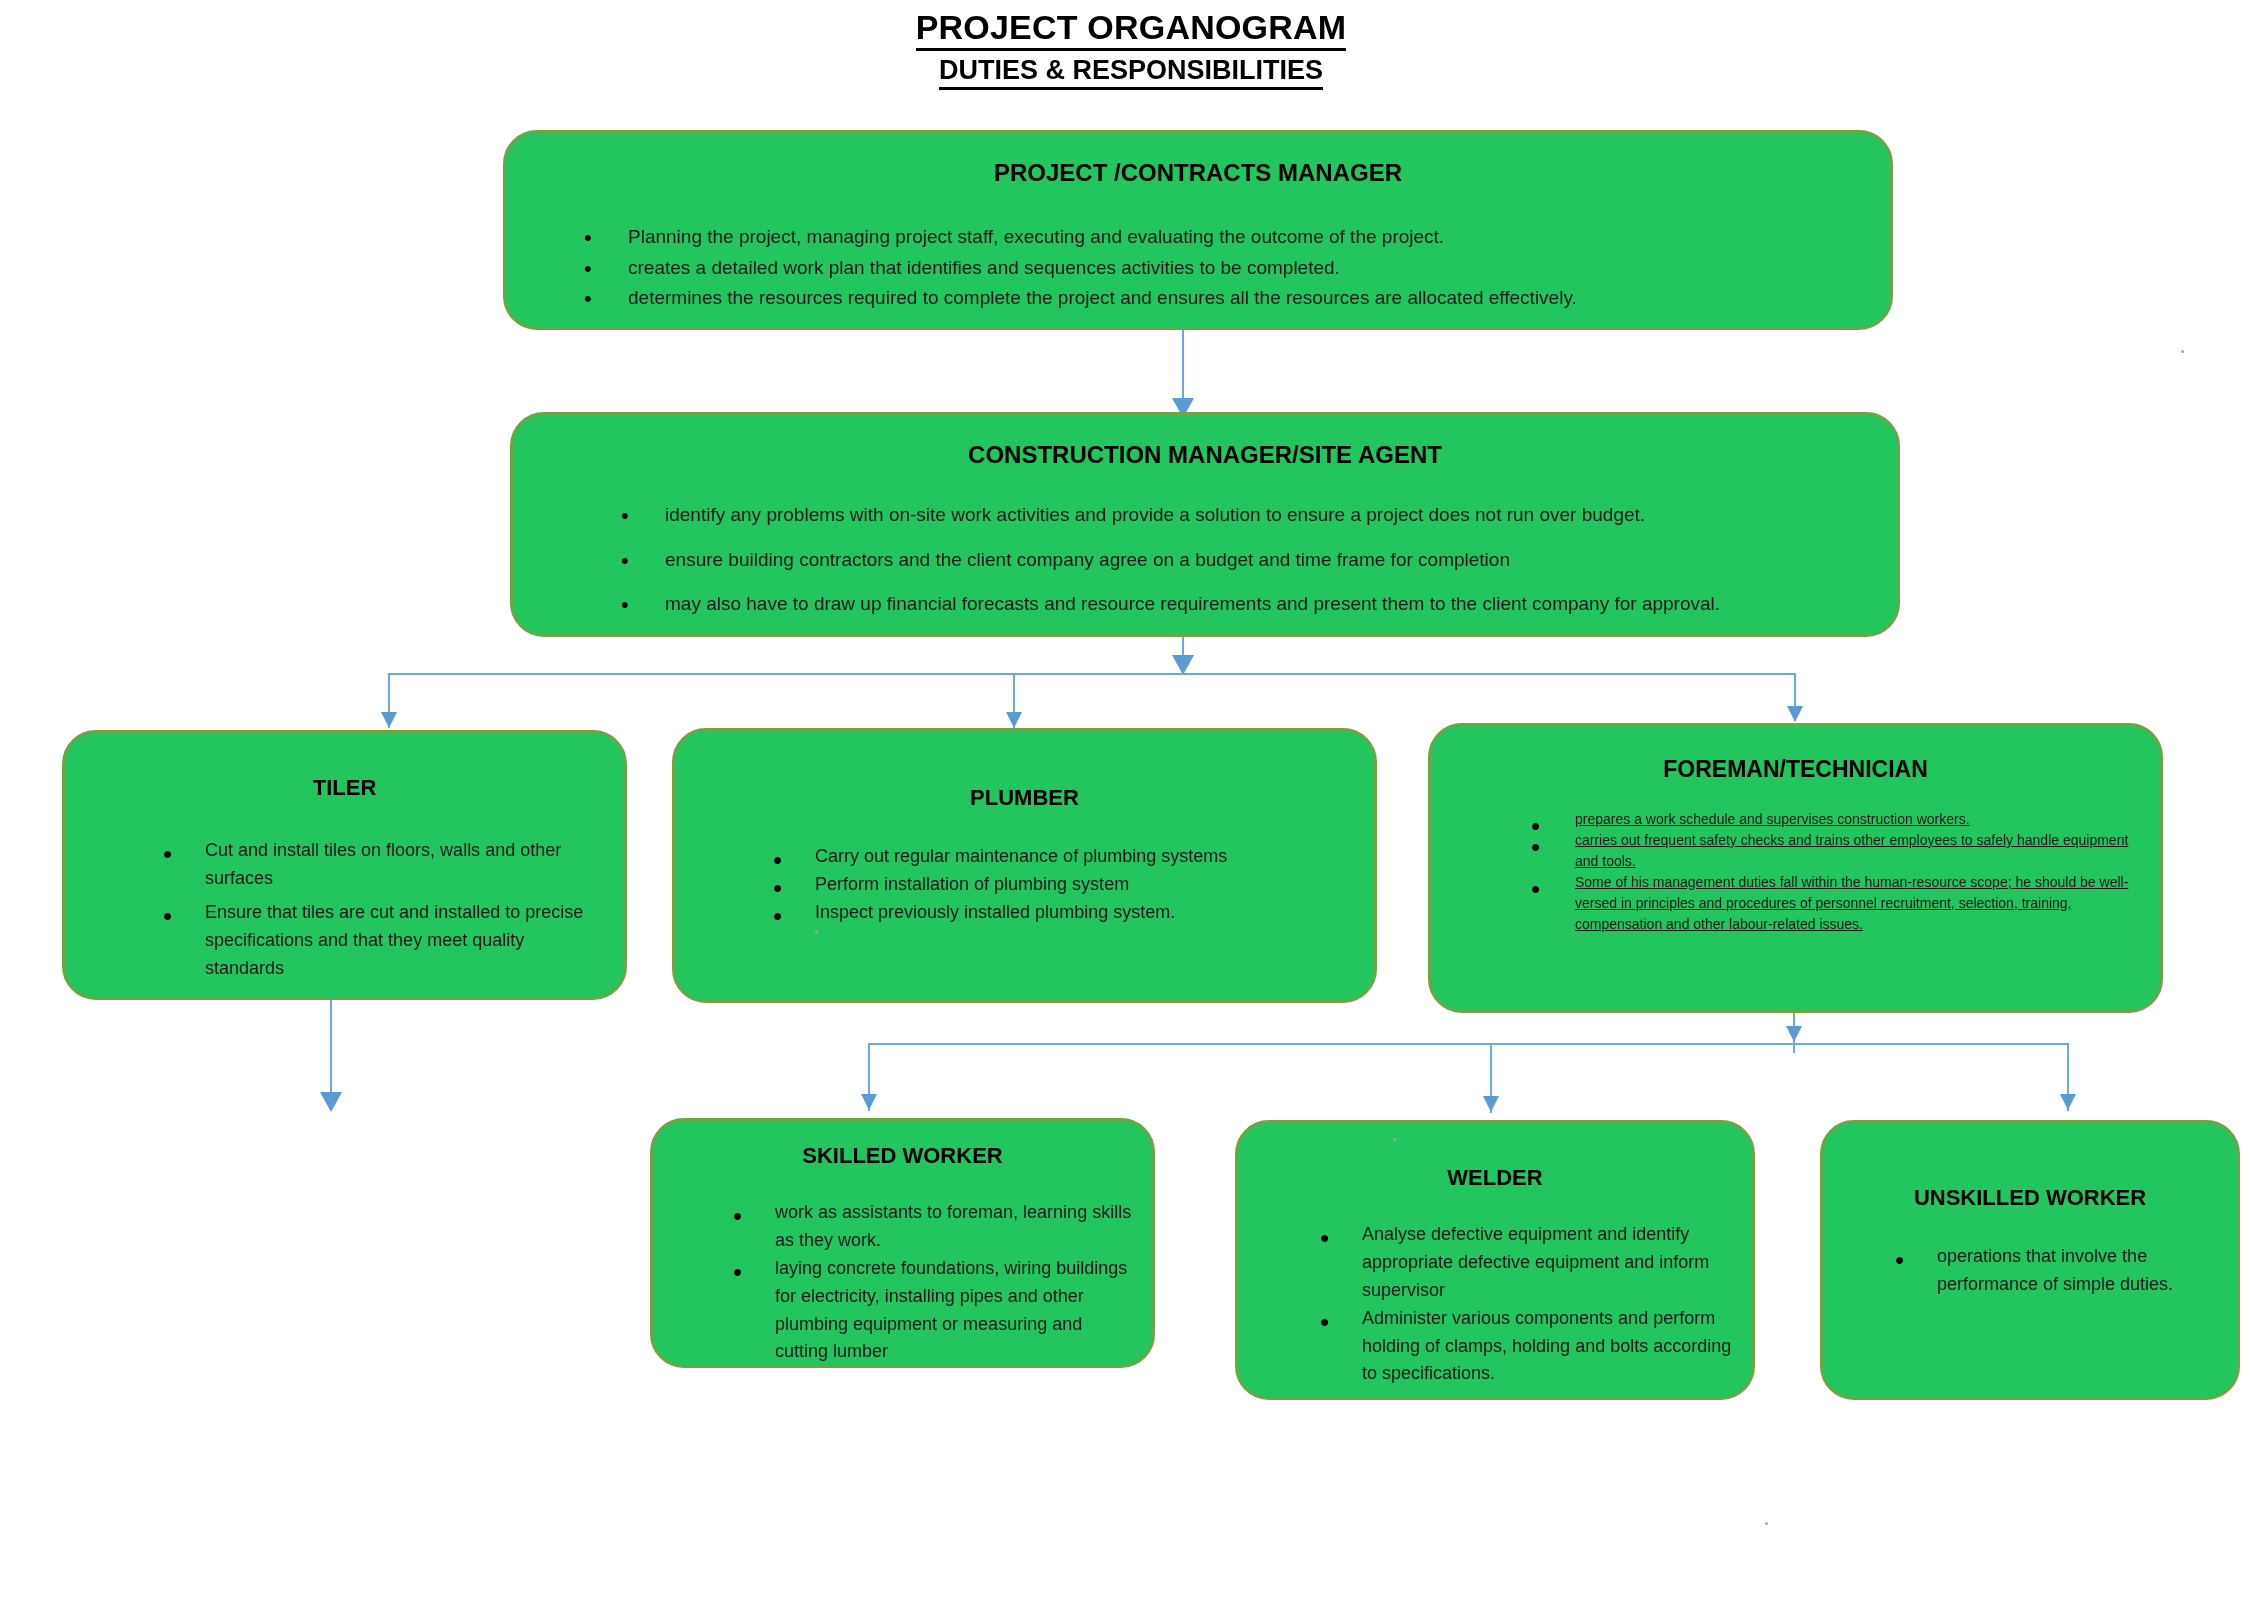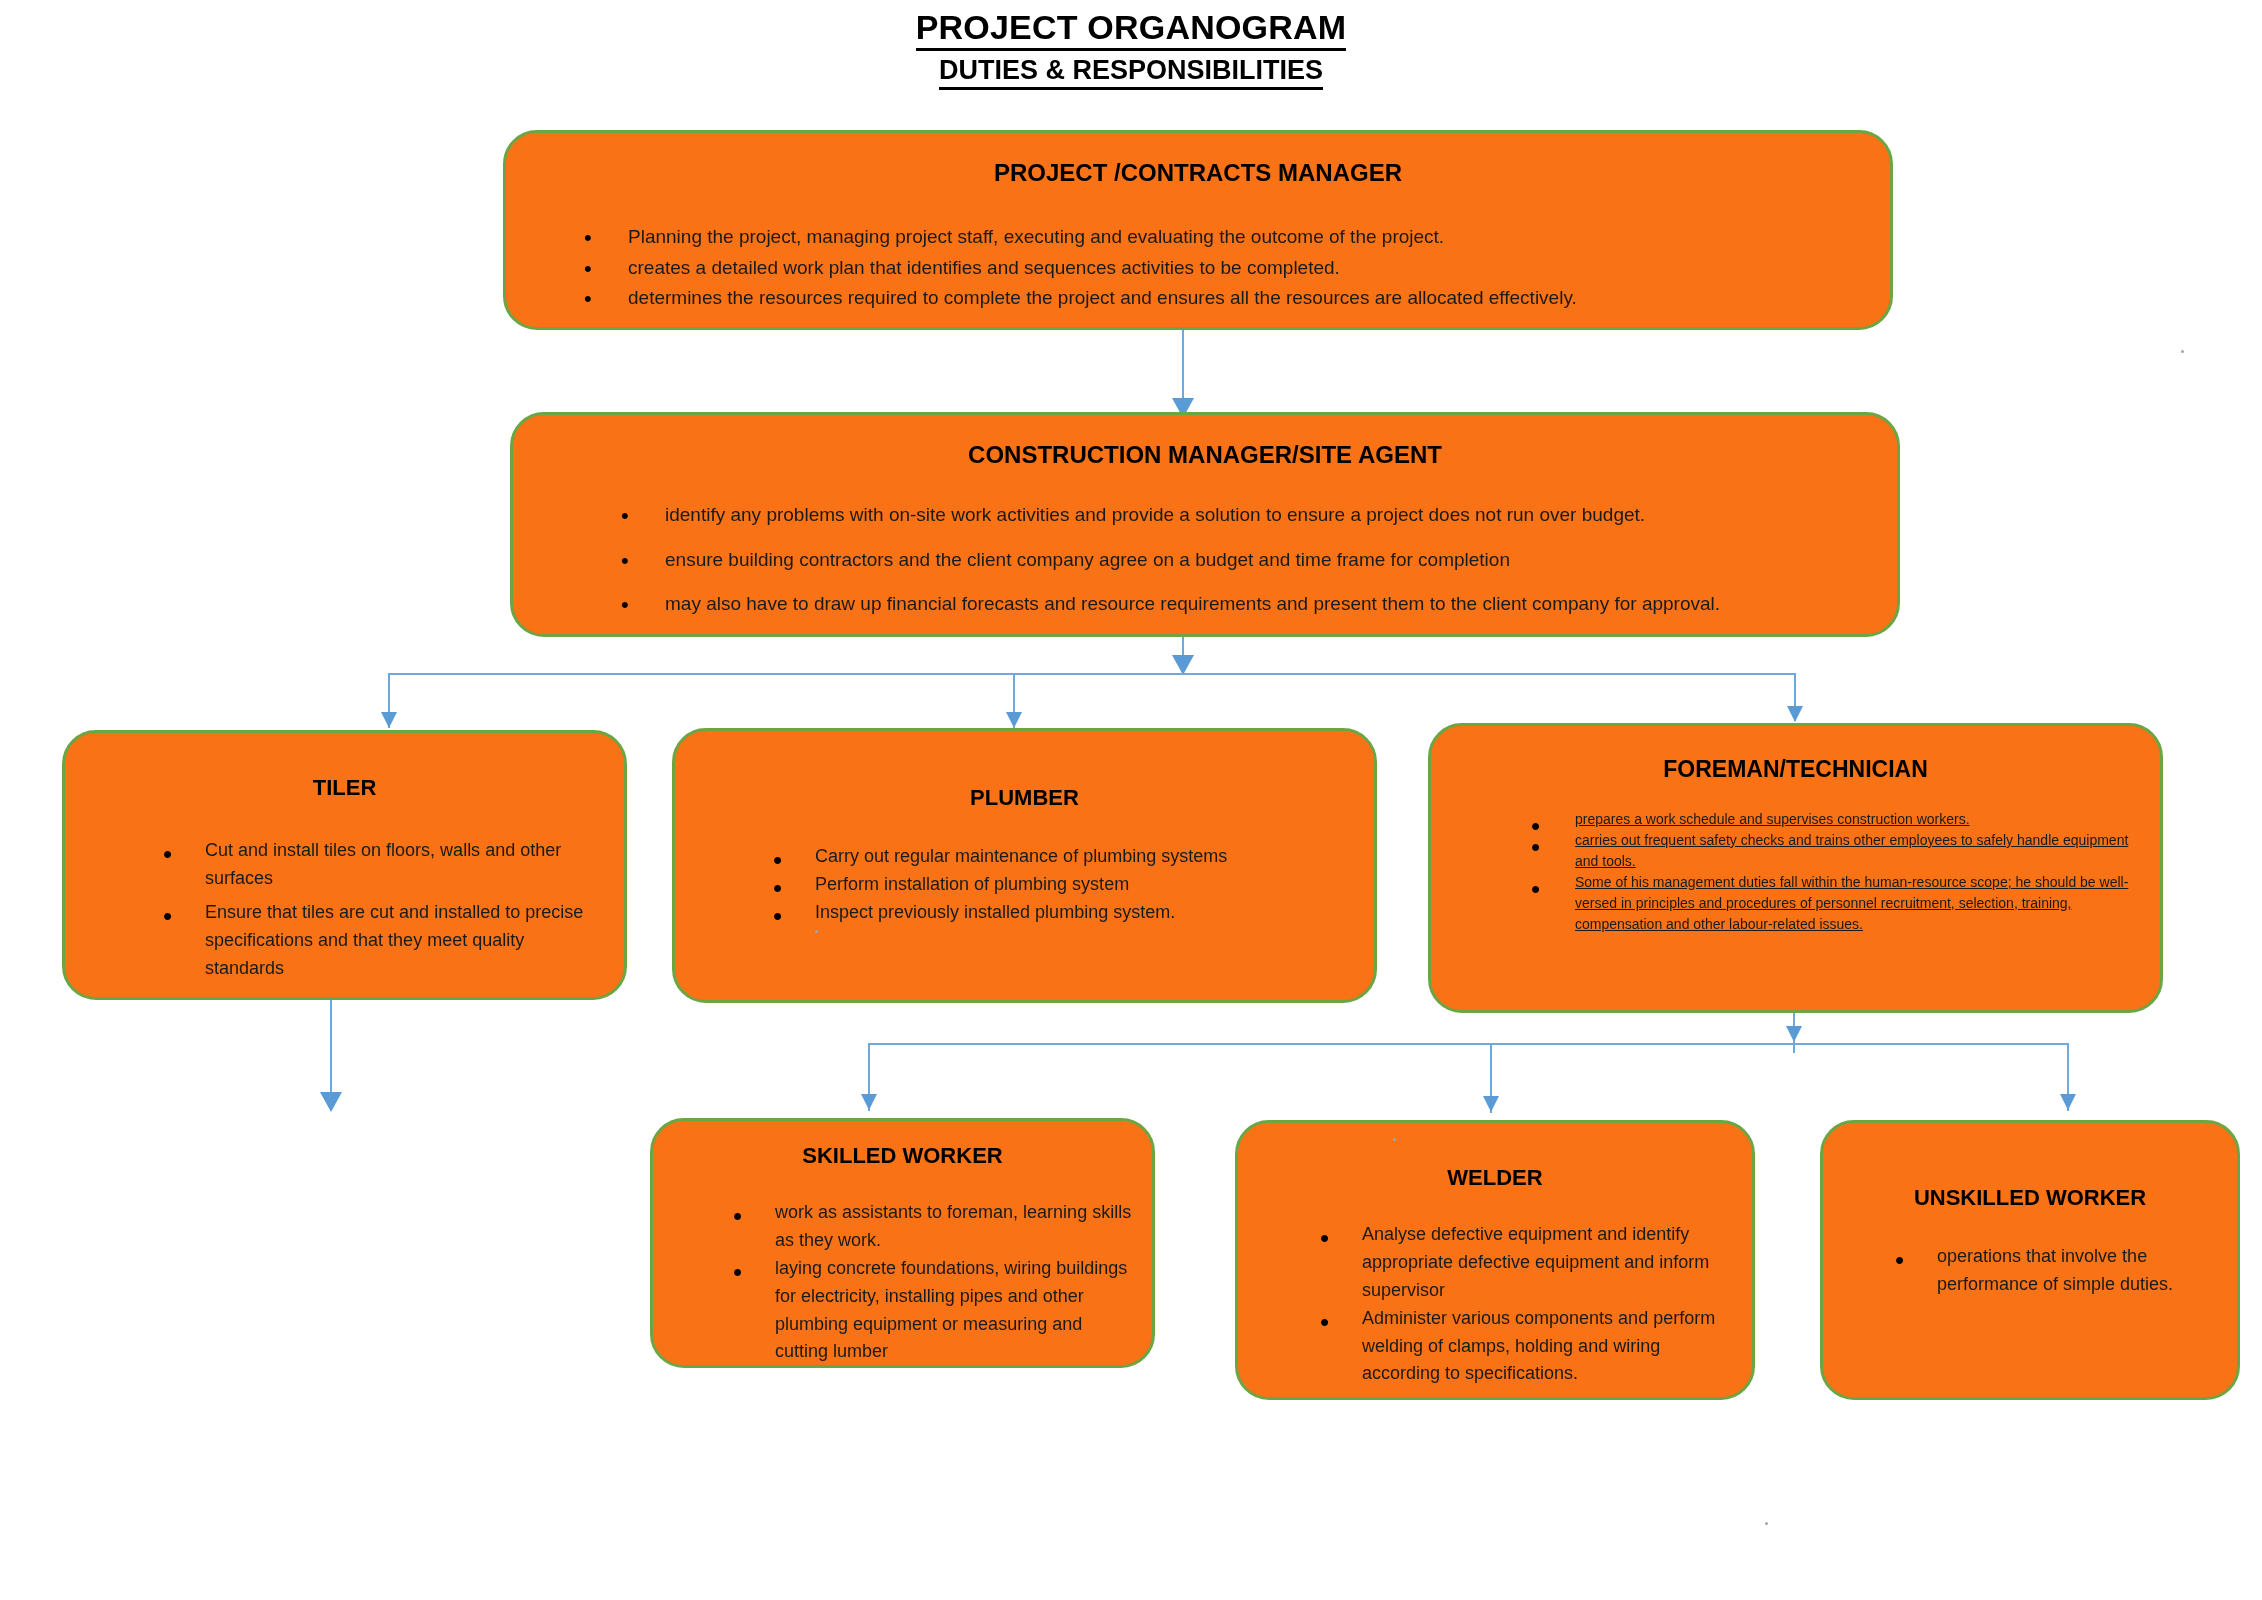--- a/index.html
+++ b/index.html
@@ -51,21 +51,21 @@
     padding-bottom: 1px;
     line-height: 1.15;
   }
 
   
   .node {
     position: absolute;
     box-sizing: border-box;
     border: 3px solid #6BA544;
     border-radius: 34px;
-    background: #f97316;
+    background: #22c55e;
   }
   .node-title {
     text-align: center;
     font-weight: bold;
     color: #000;
   }
   .bullets {
     list-style: none;
     margin: 0;
     padding: 0;
@@ -238,21 +238,21 @@
       <li style="margin-bottom:0;">work as assistants to foreman, learning skills as they work.</li>
       <li> laying concrete foundations, wiring buildings for electricity, installing pipes and other plumbing equipment or measuring and cutting lumber</li>
     </ul>
   </div>
 
   <div class="node sm" style="left:1235px; top:1120px; width:520px; height:280px;">
     <div class="node-title" style="margin-top:42px;">WELDER</div>
 
     <ul class="bullets" style="margin-top:30px; margin-left:72px; margin-right:20px;">
       <li style="margin-bottom:0;">Analyse defective equipment and identify appropriate defective equipment and inform supervisor</li>
-      <li>Administer various components and perform welding of clamps, holding and wiring according to specifications.</li>
+      <li>Administer various components and perform holding of clamps, holding and bolts according to specifications.</li>
     </ul>
   </div>
 
   <div class="node sm" style="left:1820px; top:1120px; width:420px; height:280px;">
     <div class="node-title" style="margin-top:62px;">UNSKILLED WORKER</div>
     <ul class="bullets" style="margin-top:32px; margin-left:62px; margin-right:24px;">
       <li>operations that involve the performance of  simple duties.</li>
     </ul>
   </div>
 

